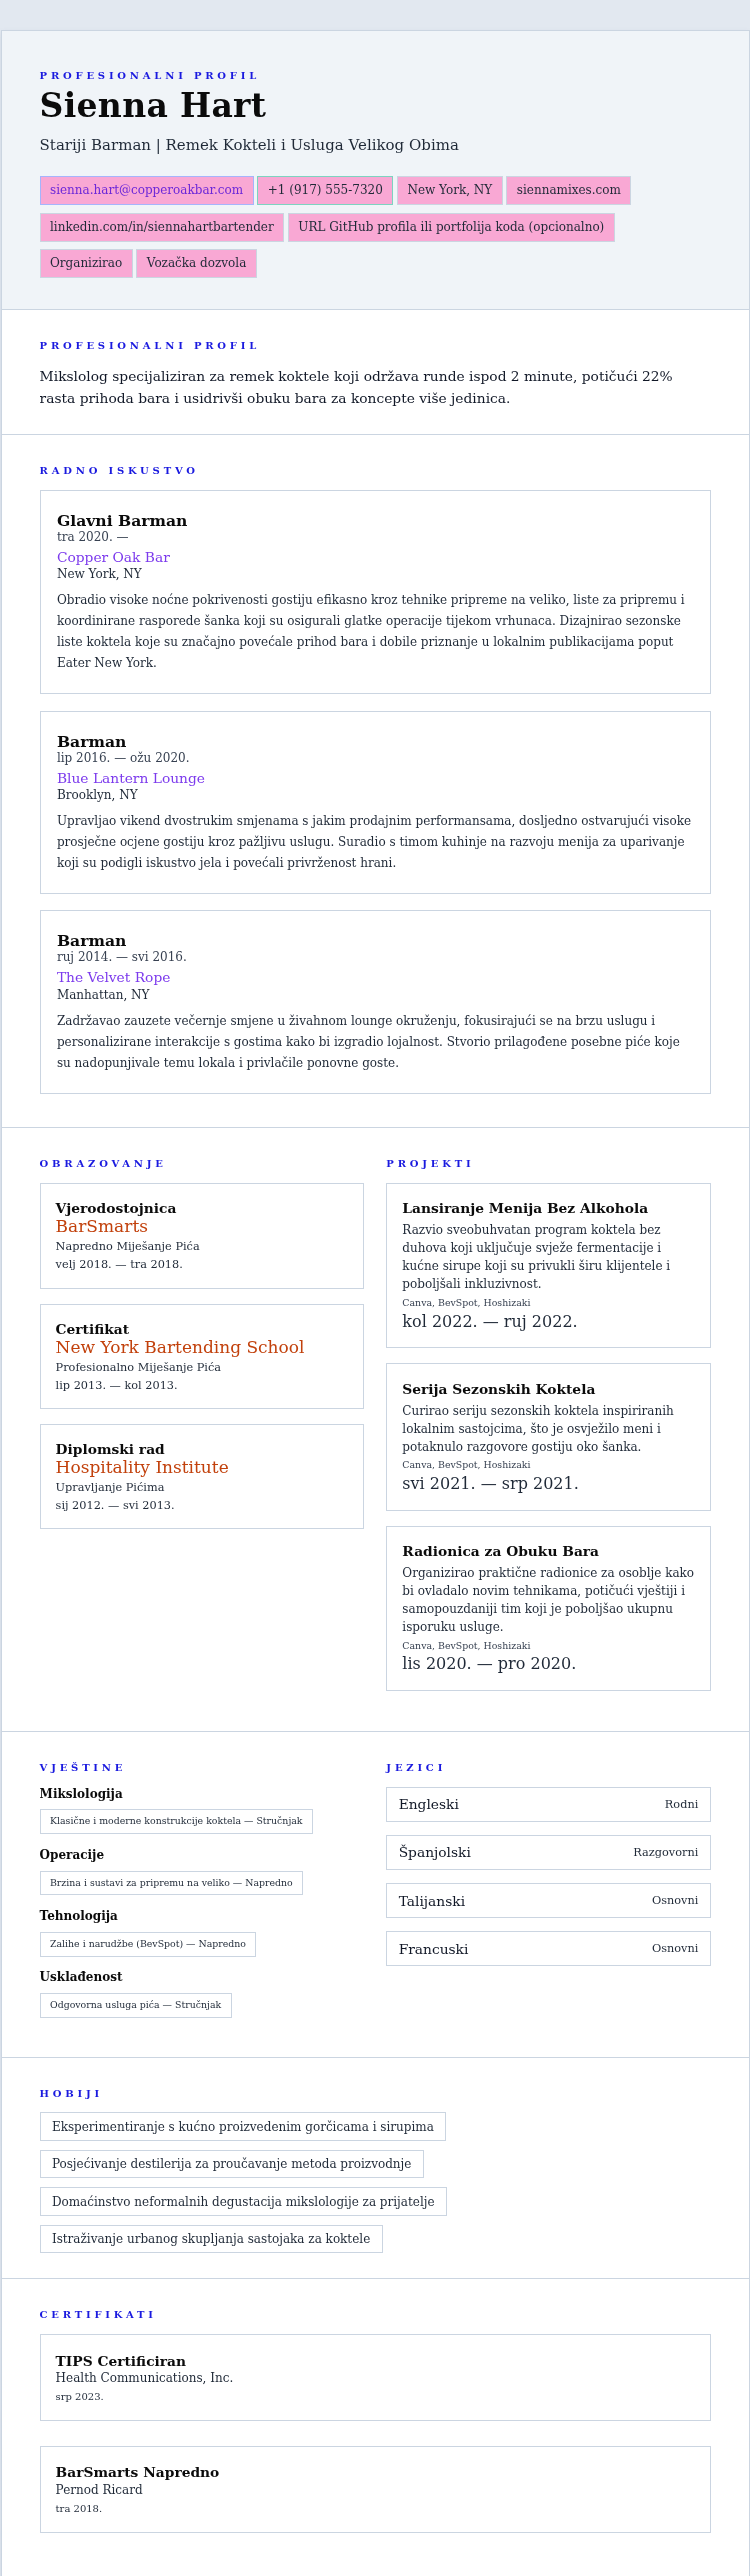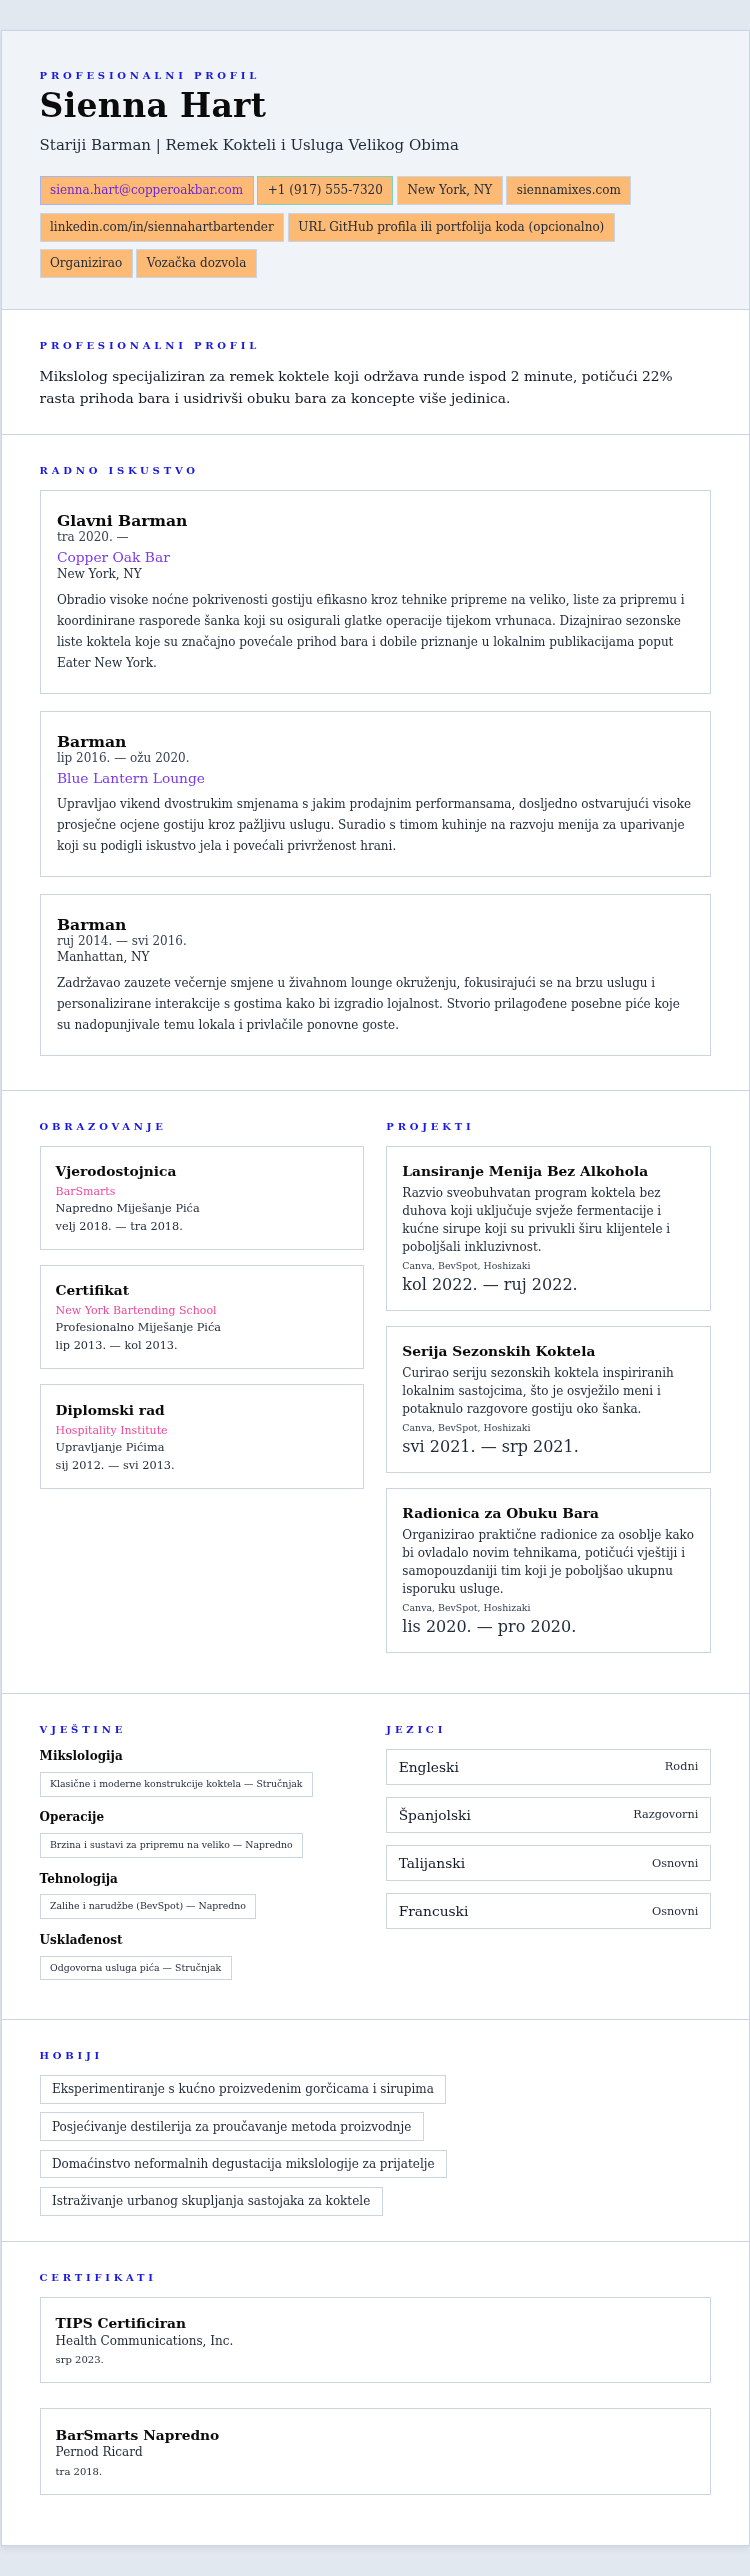--- a/index.html
+++ b/index.html
@@ -41,21 +41,21 @@
     letter-spacing: 0.3px;
   }
   .headline {
     font-size: 15px;
     color: #1f2937;
     margin-bottom: 22.5px;
   }
   .chips { display: flex; flex-wrap: wrap; gap: 7.5px 3.8px; max-width: 675px; }
   .chip {
     display: inline-block;
-    background: #fdba74;
+    background: #f9a8d4;
     border: 1.3px solid #cbd5e1;
     padding: 6.3px 9.4px;
     font-size: 12px;
     color: #1f2937;
     line-height: 1.2;
   }
   .chip.email { border-color: #a5b4fc; color: #6d28d9; }
   .chip.phone { border-color: #7dd3c0; }
   .section {
     padding: 30px 38px 25px 38px;
@@ -84,21 +84,21 @@
   .job-desc { font-size: 12px; line-height: 1.75; color: #1f2937; margin-top: 8.8px; }
 
   .two-col { display: flex; gap: 22.5px; }
   .col { flex: 1; }
   .edu-card, .proj-card {
     border: 1.3px solid #cbd5e1;
     padding: 16.3px 15px 16.3px 15px;
     margin-bottom: 15px;
   }
   .edu-degree, .proj-title { font-size: 13.8px; font-weight: bold; color: #0b0b0b; }
-  .edu-school { font-size: 11px; color: #ec4899; margin-top: 6px; }
+  .edu-school { font-size: 17px; color: #c2410c; margin-top: 0; }
   .edu-field { font-size: 11.3px; color: #1f2937; margin-top: 3.8px; }
   .edu-dates { font-size: 11.3px; color: #1f2937; margin-top: 5px; }
   .proj-desc { font-size: 12px; line-height: 1.5; color: #1f2937; margin-top: 5px; }
   .proj-tools { font-size: 9.4px; color: #374151; margin-top: 3.8px; }
   .proj-dates { font-size: 16px; color: #1f2937; margin-top: 3.8px; }
 
   .skill-group { margin-bottom: 13.8px; }
   .skill-cat { font-size: 12px; font-weight: bold; color: #0b0b0b; margin-bottom: 8.8px; }
   .skill-chip {
     display: inline-block;
@@ -173,28 +173,30 @@
       <div class="job-location">New York, NY</div>
       <p class="job-desc">Obradio visoke noćne pokrivenosti gostiju efikasno kroz tehnike pripreme na veliko, liste za pripremu i koordinirane rasporede šanka koji su osigurali glatke operacije tijekom vrhunaca. Dizajnirao sezonske liste koktela koje su značajno povećale prihod bara i dobile priznanje u lokalnim publikacijama poput Eater New York.</p>
     </div>
 
     <div class="job">
       <div class="job-top">
         <div class="job-title">Barman</div>
         <div class="job-dates">lip 2016. — ožu 2020.</div>
       </div>
       <div class="job-company">Blue Lantern Lounge</div>
+      <div class="job-location">Brooklyn, NY</div>
       <p class="job-desc">Upravljao vikend dvostrukim smjenama s jakim prodajnim performansama, dosljedno ostvarujući visoke prosječne ocjene gostiju kroz pažljivu uslugu. Suradio s timom kuhinje na razvoju menija za uparivanje koji su podigli iskustvo jela i povećali privrženost hrani.</p>
     </div>
 
     <div class="job">
       <div class="job-top">
         <div class="job-title">Barman</div>
         <div class="job-dates">ruj 2014. — svi 2016.</div>
       </div>
+      <div class="job-company">The Velvet Rope</div>
       <div class="job-location">Manhattan, NY</div>
       <p class="job-desc">Zadržavao zauzete večernje smjene u živahnom lounge okruženju, fokusirajući se na brzu uslugu i personalizirane interakcije s gostima kako bi izgradio lojalnost. Stvorio prilagođene posebne piće koje su nadopunjivale temu lokala i privlačile ponovne goste.</p>
     </div>
   </section>
 
   <section class="section two-col">
     <div class="col">
       <h2 class="section-title">Obrazovanje</h2>
       <div class="edu-card">
         <div class="edu-degree">Vjerodostojnica</div>

